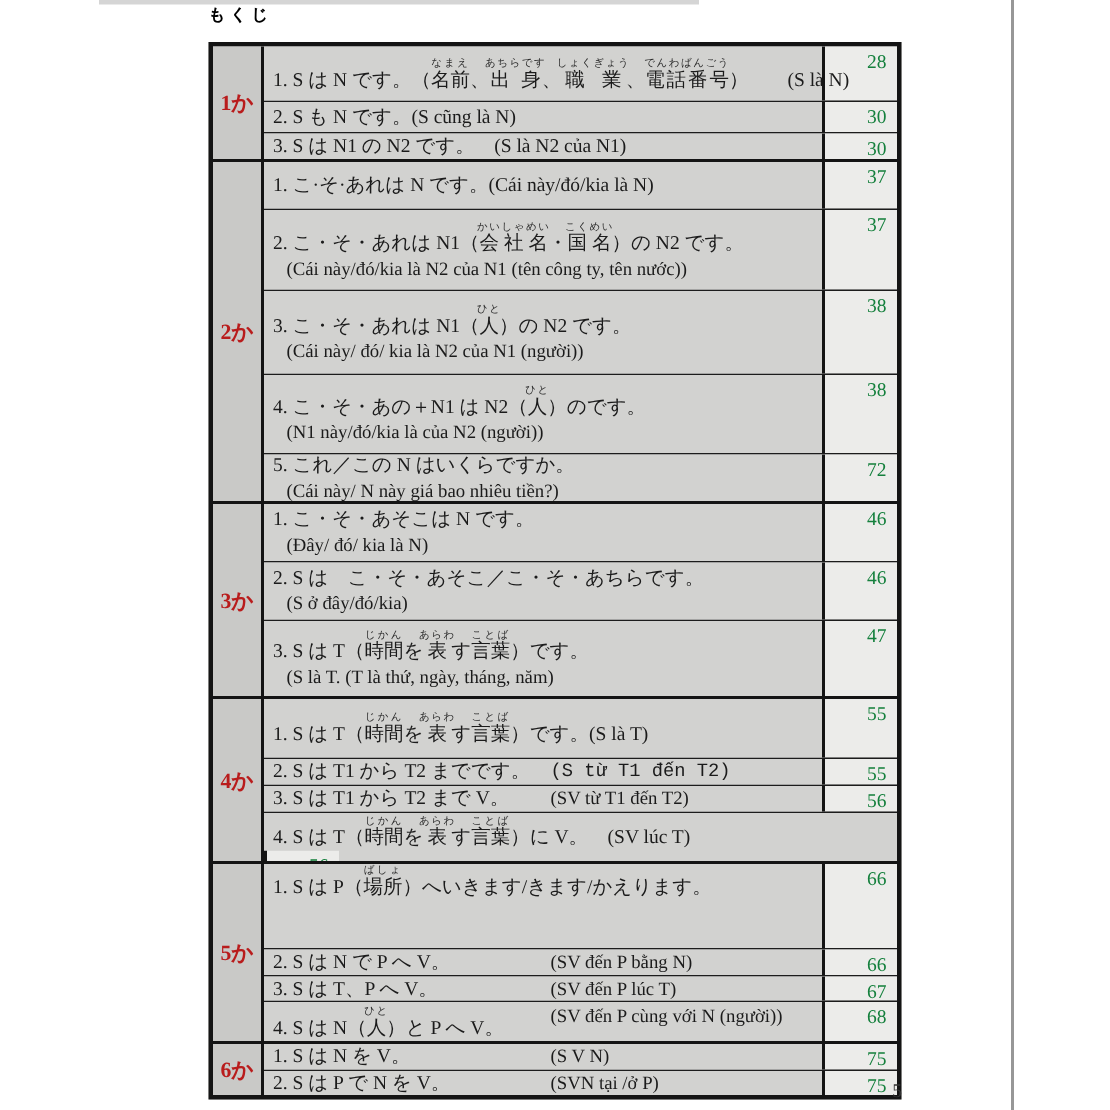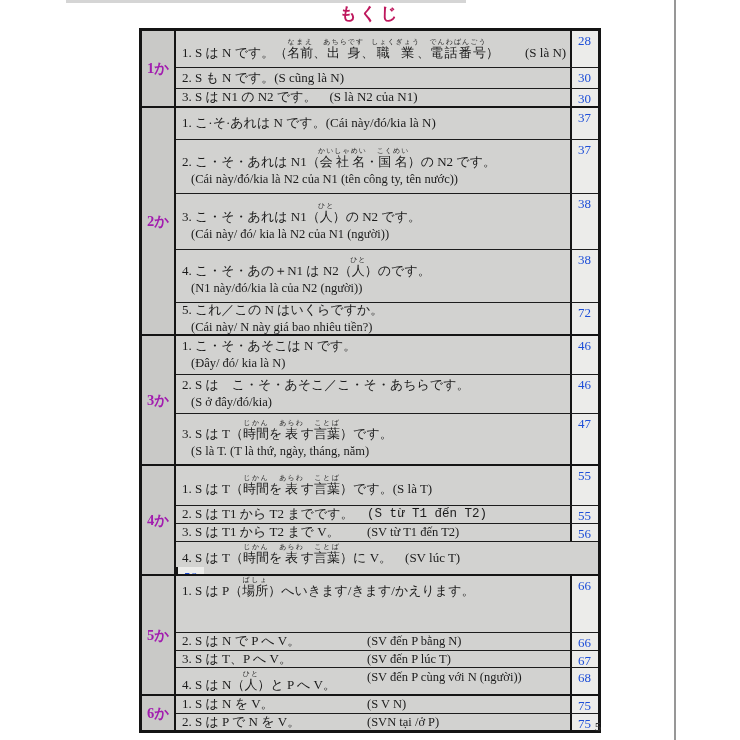--- a/index.html
+++ b/index.html
@@ -5,45 +5,45 @@
   html,body{margin:0;padding:0;}
   body{
     width:740px;height:740px;position:relative;background:#ffffff;
     font-family:"Liberation Serif","DejaVu Serif",serif;
     color:#1b1b1b;overflow:hidden;
   }
   .scan-top-band{position:absolute;left:66px;top:0;width:400px;height:3px;background:#d5d5d5;}
   .scan-right-line{position:absolute;left:674px;top:0;width:2px;height:740px;background:#979797;}
   .doc-title{
     position:absolute;left:139px;top:2px;width:462px;height:22px;
-    text-align:center;font-weight:bold;font-size:17px;letter-spacing:3px;color:#be185d;
+    font-weight:bold;font-size:11px;letter-spacing:3px;color:#000000;
   }
   .toc-table{
     position:absolute;left:139px;top:28px;width:462px;
     border:3px solid #141414;box-sizing:border-box;
     display:flex;flex-direction:column;background:#d2d2d0;
   }
   .group{display:flex;flex-direction:row;box-sizing:border-box;}
   .group.gsep{border-top:2.5px solid #141414;}
   .lesson-cell{
     width:34px;flex:none;background:#c9c9c7;border-right:2px solid #141414;
     display:flex;align-items:center;justify-content:center;
-    font-weight:bold;font-size:14.5px;color:#a21caf;box-sizing:border-box;
+    font-weight:bold;font-size:14.5px;color:#b91c1c;box-sizing:border-box;
   }
   .rows{flex:1;display:flex;flex-direction:column;min-width:0;}
   .row{display:flex;flex-direction:row;box-sizing:border-box;}
   .row.rsep{border-top:1.4px solid #1c1c1c;}
   .content-cell{
     flex:1;min-width:0;background:#d2d2d0;position:relative;box-sizing:border-box;
     display:flex;flex-direction:column;justify-content:center;
     padding:1px 4px 1px 6px;row-gap:2px;
   }
   .page-cell{
-    width:28px;flex:none;background:#ececea;border-left:2.5px solid #141414;
-    box-sizing:border-box;font-size:13px;color:#1d4ed8;
+    width:50px;flex:none;background:#ececea;border-left:2.5px solid #141414;
+    box-sizing:border-box;font-size:13px;color:#15803d;
     text-align:right;padding:2px 7px 0 0;
   }
   .line{position:relative;font-size:13px;line-height:1.15;white-space:nowrap;}
   .line .jp{font-size:13px;}
   ruby{ruby-position:over;}
   rt{font-size:7px;letter-spacing:1px;color:#2a2a2a;}
   .note{position:absolute;top:0;font-size:12.5px;}
   .vnline{position:relative;font-size:12.5px;line-height:1.15;white-space:nowrap;padding-left:9px;}
   .vnline .tabbed{position:absolute;top:0;padding-left:0;}
   .vnline.hastab{padding-left:0;height:15px;margin-top:32px;}

